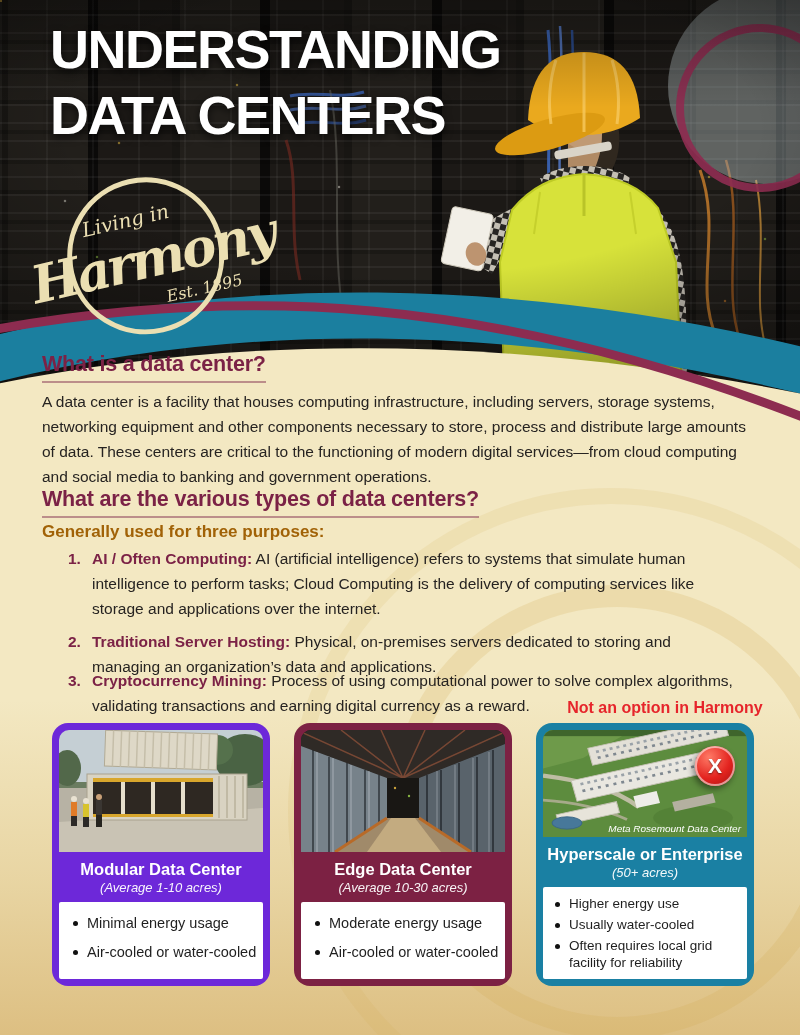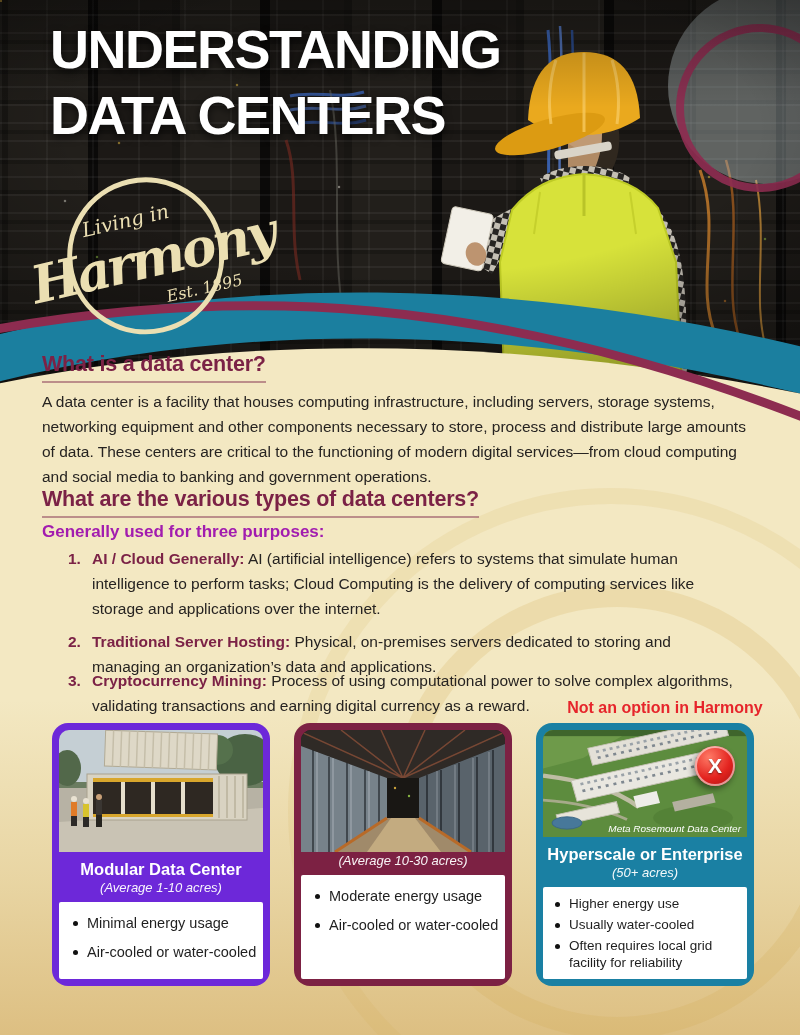--- a/index.html
+++ b/index.html
@@ -42,21 +42,21 @@
     background:linear-gradient(180deg, rgba(224,199,142,0) 0%, rgba(221,193,130,.5) 55%, #ddbf82 100%);}
   .wm{position:absolute;border-radius:50%;z-index:0;}
   .wm1{left:390px;top:585px;width:410px;height:410px;border:22px solid rgba(208,168,78,.20);}
   .wm2{left:288px;top:488px;width:614px;height:614px;border:16px solid rgba(208,168,78,.13);}
 
   
   .blk{position:absolute;left:42px;width:718px;z-index:2;}
   h2.sec{margin:0;display:inline-block;font-size:21.5px;font-weight:bold;color:#7b2246;
     border-bottom:2px solid rgba(123,34,70,.45);padding-bottom:4px;letter-spacing:-.2px;}
   .para{font-size:15.5px;line-height:25px;color:#262321;}
-  h3.purpose{margin:0;font-size:17px;font-weight:bold;color:#a21caf;}
+  h3.purpose{margin:0;font-size:17px;font-weight:bold;color:#a16207;}
   .item{position:absolute;left:42px;width:700px;padding-left:50px;box-sizing:border-box;
     font-size:15.5px;line-height:25px;color:#262321;z-index:2;}
   .item .num{position:absolute;left:26px;font-weight:bold;color:#7b2246;}
   .item .lead{font-weight:bold;color:#7b2246;}
   .alert{position:absolute;left:556px;width:218px;top:699px;text-align:center;z-index:2;
     color:#e6252b;font-weight:bold;font-size:16px;}
 
   
   .cards{position:absolute;left:52px;top:723px;display:flex;gap:24px;z-index:2;}
   .card{width:218px;height:263px;border-radius:16px;box-sizing:border-box;padding:7px;
@@ -178,21 +178,21 @@
 
   <div class="blk" style="top:487px;">
     <h2 class="sec">What are the various types of data centers?</h2>
   </div>
   <div class="blk" style="top:522px;">
     <h3 class="purpose">Generally used for three purposes:</h3>
   </div>
 
   <div class="item" style="top:546px;">
     <span class="num">1.</span>
-    <span class="lead">AI / Cloud Generally:</span>
+    <span class="lead">AI / Often Computing:</span>
     <span>AI (artificial intelligence) refers to systems that simulate human intelligence to perform tasks; Cloud Computing is the delivery of computing services like storage and applications over the internet.</span>
   </div>
   <div class="item" style="top:629px;">
     <span class="num">2.</span>
     <span class="lead">Traditional Server Hosting:</span>
     <span>Physical, on-premises servers dedicated to storing and managing an organization’s data and applications.</span>
   </div>
   <div class="item" style="top:668px;">
     <span class="num">3.</span>
     <span class="lead">Cryptocurrency Mining:</span>
@@ -262,20 +262,21 @@
           <path d="M188 22 V122 M172 28 V122 M154 35 V122 M136 41 V122" stroke="rgba(225,233,238,.25)" stroke-width="1.5"></path>
           <rect x="86" y="48" width="32" height="40" fill="#191714"></rect>
           <circle cx="94" cy="58" r="1.2" fill="#caa23c"></circle>
             <circle cx="108" cy="66" r="1.2" fill="#86b143"></circle>
           <polygon points="86,88 118,88 170,122 34,122" fill="#a08a6a"></polygon>
           <polygon points="90,88 114,88 140,122 66,122" fill="#c3ab80"></polygon>
           <path d="M86 88 L34 122" stroke="#b86a28" stroke-width="3"></path>
           <path d="M118 88 L170 122" stroke="#b86a28" stroke-width="3"></path>
         </svg>
       </div>
+      <div class="ct">Edge Data Center</div>
       <div class="cs">(Average 10-30 acres)</div>
       <div class="box">
         <ul>
           <li><span>Moderate energy usage</span></li>
           <li><span>Air-cooled or water-cooled</span></li>
         </ul>
       </div>
     </div>
 
     <div class="card card3">

